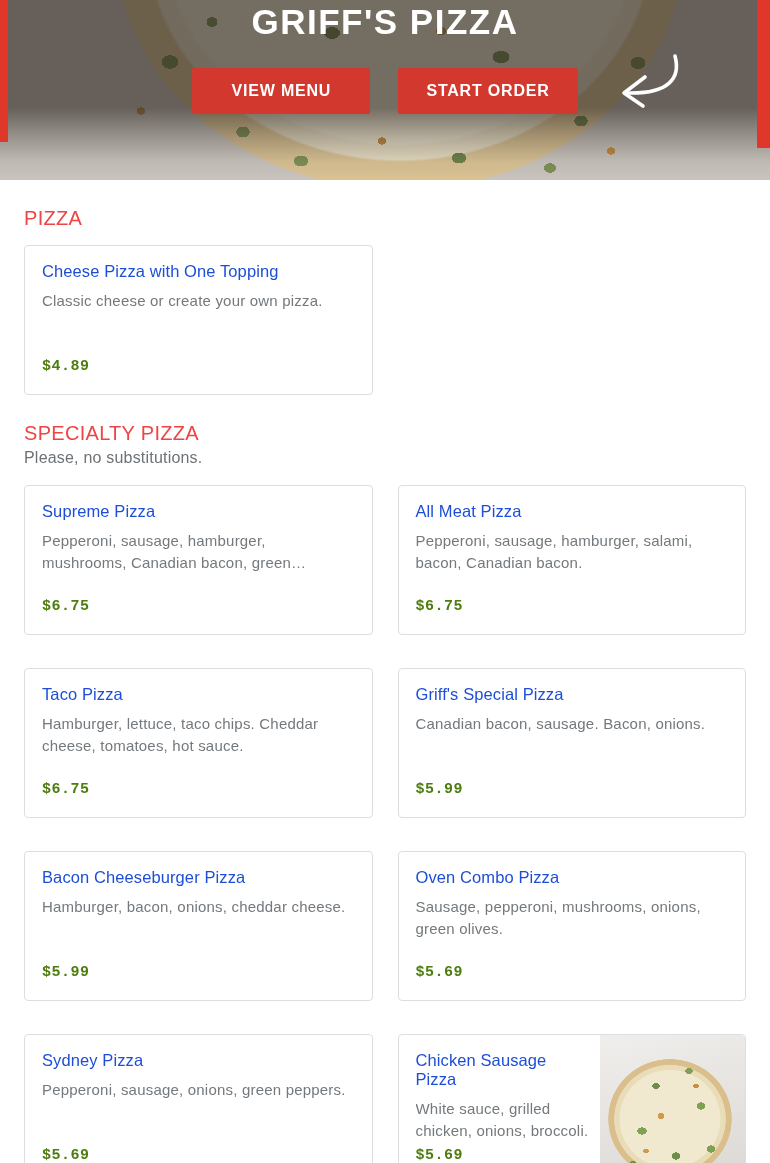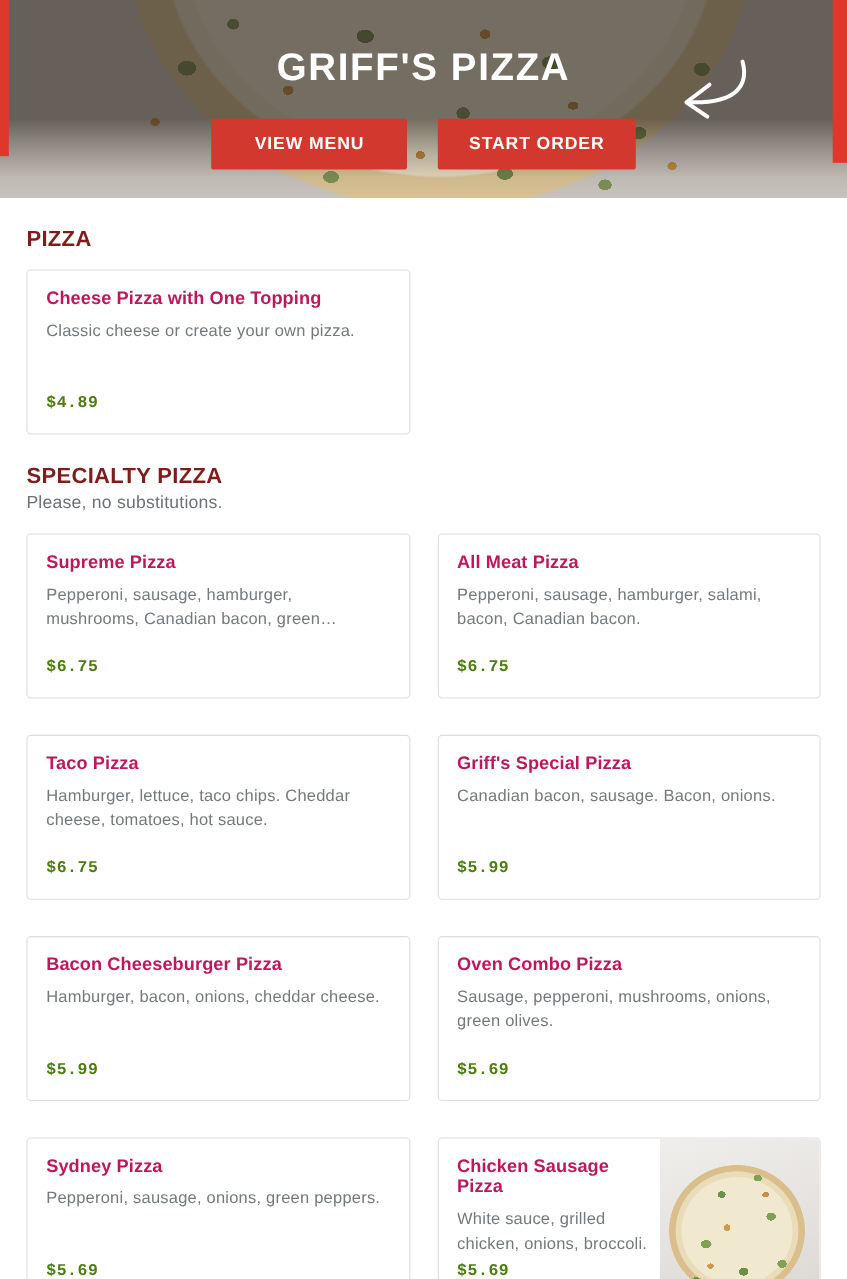--- a/index.html
+++ b/index.html
@@ -41,57 +41,57 @@
         #ece4cf 0 76%, #e7ddc4 77% 82%, #d9c294 83% 93%, rgba(217,194,148,0) 94%);
   }
   .hero-overlay {
     position: absolute; inset: 0;
     background: linear-gradient(180deg,
       rgba(43,36,30,0.62) 0%, rgba(43,36,30,0.62) 60%,
       rgba(43,36,30,0.30) 76%, rgba(43,36,30,0.06) 90%, rgba(43,36,30,0) 100%);
   }
   .strip-left  { position: absolute; left: 0;  top: 0; width: 8px;  height: 142px; background: #df382a; z-index: 3; }
   .strip-right { position: absolute; right: 0; top: 0; width: 13px; height: 148px; background: #df382a; z-index: 3; }
-  .hero-content { position: relative; z-index: 2; text-align: center; padding-top: 2px; margin-top: 40px; }
+  .hero-content { position: relative; z-index: 2; text-align: center; padding-top: 2px; }
   .hero-title {
     color: #ffffff; font-size: 35px; line-height: 40px;
     font-weight: 800; letter-spacing: 1.5px;
   }
   .hero-buttons { margin-top: 26px; display: flex; justify-content: center; gap: 28px; }
   .hero-btn {
     display: inline-block; height: 46px; min-width: 178px; padding: 0 28px;
     background: #d2382d; color: #ffffff; border: none; border-radius: 2px;
     font-family: "Liberation Sans", sans-serif;
     font-size: 16px; font-weight: 700; letter-spacing: 0.8px; cursor: pointer;
   }
   .hero-arrow { position: absolute; left: 615px; top: 52px; z-index: 2; }
 
   
   .menu { padding: 27px 24px 0 24px; }
   .section-heading {
-    font-size: 20px; line-height: 22px; font-weight: 700;
-    color: #7f1d1d; letter-spacing: 0.3px;
+    font-size: 20px; line-height: 22px; font-weight: 400;
+    color: #ef4444; letter-spacing: 0.3px;
   }
   .section-note { margin-top: 5px; font-size: 16px; color: #6d7276; letter-spacing: 0.2px; }
   .cards {
     margin-top: 16px; margin-bottom: 27px;
     display: grid; grid-template-columns: 1fr 1fr; column-gap: 25px; row-gap: 33px;
   }
   .card {
     position: relative;
     background: #ffffff;
     border: 1px solid #dedede;
     border-radius: 4px;
     min-height: 150px;
     padding: 16px 17px 19px 17px;
     display: flex; flex-direction: column;
     cursor: pointer;
     overflow: hidden;
   }
-  .item-name { font-size: 16.5px; font-weight: 700; color: #be185d; letter-spacing: 0.1px; }
+  .item-name { font-size: 16.5px; font-weight: 400; color: #1d4ed8; letter-spacing: 0.1px; }
   .item-desc {
     margin-top: 9px; font-size: 15px; line-height: 22px; color: #74797d; letter-spacing: 0.2px;
     display: -webkit-box; -webkit-line-clamp: 2; -webkit-box-orient: vertical; overflow: hidden;
   }
   .item-price {
     margin-top: auto;
     font-family: Liberation Mono, monospace;
     font-size: 15px; font-weight: 600; color: #4d7c0f; letter-spacing: 0.5px;
   }
   .card--with-photo .card-text { width: 176px; display: flex; flex-direction: column; flex: 1; }

